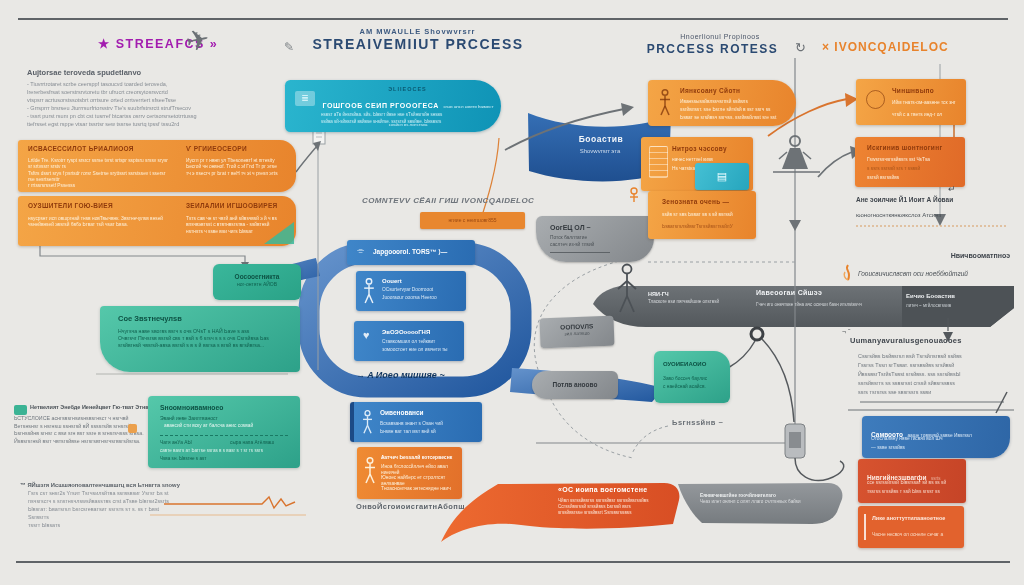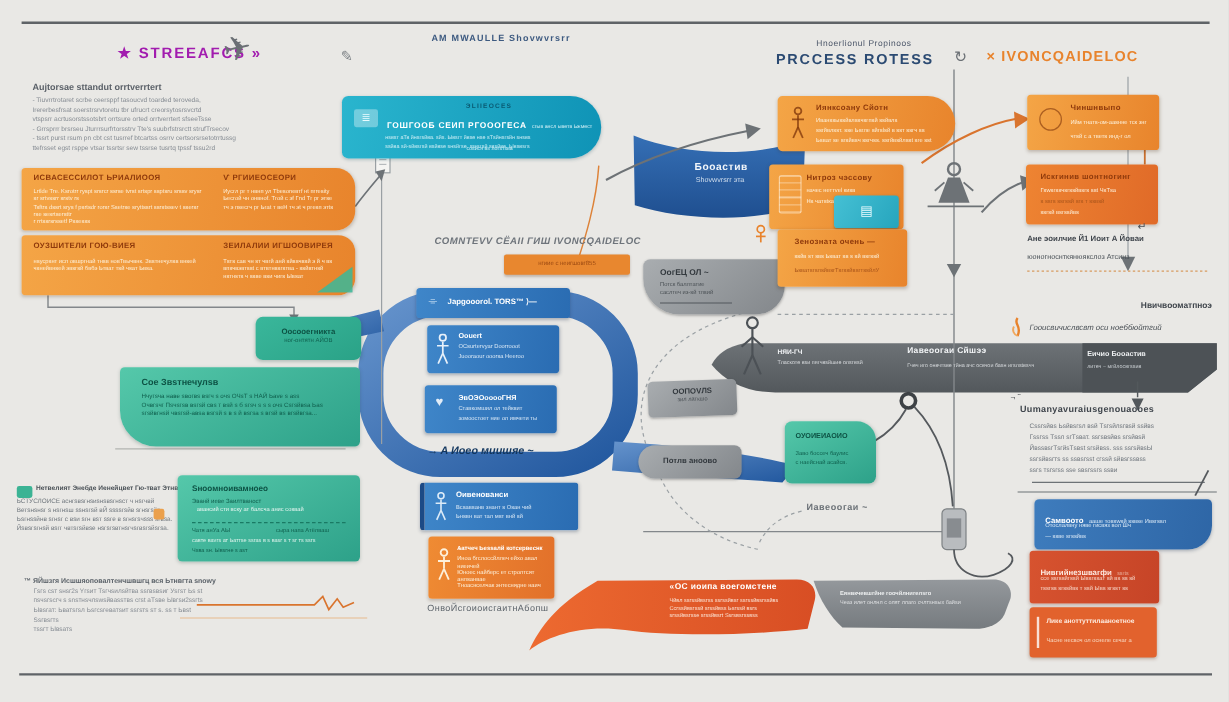--- a/index.html
+++ b/index.html
@@ -137,26 +137,27 @@
     <circle cx="634" cy="191" r="3"></circle>
     <line x1="634" y1="194" x2="634" y2="202"></line>
     <line x1="630" y1="197" x2="638" y2="197"></line>
   </g>
 </svg>
 
 <div class="abs" style="left:80px;top:36px;width:130px;font-size:12.5px;font-weight:bold;color:#a21caf;letter-spacing:1.5px;margin-left:18px;">★ STREEAFCS »</div>
 <div class="abs" style="left:186px;top:24px;font-size:28px;color:#6b7075;transform:rotate(-12deg);">✈</div>
 <div class="abs" style="left:284px;top:40px;font-size:12px;color:#7d8286;">✎</div>
 <div class="abs" style="left:300px;top:27px;width:235px;text-align:center;font-size:7.5px;font-weight:bold;color:#3d5a80;letter-spacing:1px;">AM MWAULLE Shovwvrsrr</div>
+<div class="abs" style="left:293px;top:36px;width:250px;text-align:center;font-size:14px;font-weight:bold;color:#2b4a72;letter-spacing:1.5px;">STREAIVEMIIUT PRCCESS</div>
 <div class="abs" style="left:645px;top:33px;width:150px;text-align:center;font-size:7px;color:#4a5568;letter-spacing:.5px;">Hnoerlionul Propinoos</div>
 <div class="abs" style="left:630px;top:42px;width:165px;text-align:center;font-size:12px;font-weight:bold;color:#2b4a72;letter-spacing:1.5px;">PRCCESS ROTESS</div>
 <div class="abs" style="left:795px;top:40px;font-size:13px;color:#6b7075;">↻</div>
 <div class="abs" style="left:822px;top:40px;width:140px;font-size:12px;font-weight:bold;color:#e8832c;letter-spacing:1px;">× IVONCQAIDELOC</div>
 
-<div class="abs" style="left:27px;top:68px;width:250px;font-size:7.5px;font-weight:bold;color:#5a6068;">Aujtorsae sttandut orrtverrtert</div>
+<div class="abs" style="left:27px;top:68px;width:250px;font-size:7.5px;font-weight:bold;color:#5a6068;">Aujtorsae teroveda spudetlanvo</div>
 <div class="abs" style="left:27px;top:80px;width:255px;">
   <div class="tiny" style="font-size:5.5px;line-height:8px;">- Tiuvrrtrotaret scrbe ceersppf tasoucvd toarded teroveda,</div>
   <div class="tiny" style="font-size:5.5px;line-height:8px;">Irererbesfrsat soerstrsrvtoretu tbr ufrucrt creorsytosrsvcrtd</div>
   <div class="tiny" style="font-size:5.5px;line-height:8px;">vtspsrr acrtusorstssotsbrt orrtsure orted orrtverrtert sfseeTsse</div>
   <div class="tiny" style="font-size:5.5px;line-height:8px;">- Grrsprrr brsrseu Jturrrsurfrtorsstrv Tte's suubrfstrsrctt strufTrsecov</div>
   <div class="tiny" style="font-size:5.5px;line-height:8px;">- tssrt purst rsum pn cbt cst tusrref btcartss osrrv certsorsrsetotrrtussg</div>
   <div class="tiny" style="font-size:5.5px;line-height:8px;">ttefrsset egst rsppe vtsar tssrtsr sew tssrse tusrtq tpssf tssu2rd</div>
 </div>
 
 <div class="ob" style="left:18px;top:140px;width:278px;height:52px;border-radius:3px 16px 16px 3px;">
@@ -299,21 +300,21 @@
           <line x1="1" y1="10.5" x2="11" y2="10.5"></line>
           <line x1="6" y1="17" x2="2" y2="26"></line>
           <line x1="6" y1="17" x2="10" y2="26"></line>
         </svg>
   </span>
   <div class="abs" style="left:24px;top:7px;width:78px;font-size:5px;font-weight:bold;color:#fff;line-height:6.5px;">Ѧатчеч Ьеssалй котсервеснк</div>
   <div class="abs obl" style="left:24px;top:17px;width:78px;">Иноа бгслоссйллеч ейхо авал ниеичей</div>
   <div class="abs obl" style="left:24px;top:28px;width:78px;">Юноес найберс ет стролтсят анлsанвае</div>
   <div class="abs obl" style="left:24px;top:39px;width:78px;">Тноаснселчак энтеснядне наич</div>
 </div>
-<div class="abs" style="left:356px;top:502px;width:160px;font-size:7.5px;font-weight:normal;color:#5d646b;letter-spacing:.4px;">ОнвоЙсгоиоисгаитнАбопш</div>
+<div class="abs" style="left:356px;top:502px;width:160px;font-size:7.5px;font-weight:bold;color:#5d646b;letter-spacing:.4px;">ОнвоЙсгоиоисгаитнАбопш</div>
 
 <div class="abs" style="left:558px;top:134px;width:86px;text-align:center;font-size:8.5px;font-weight:bold;color:#f2f6fa;letter-spacing:.5px;">Бооастив</div>
 <div class="abs" style="left:550px;top:148px;width:100px;text-align:center;font-size:6px;color:#cfdded;">Shovwvrsrr эта</div>
 
 <div class="grb" style="left:536px;top:216px;width:118px;height:46px;border-radius:6px 6px 24px 30px;">
   <div class="abs grt" style="left:14px;top:7px;">ОогЕЦ ОЛ ~</div>
   <div class="abs grl" style="left:14px;top:19px;">Потск баллтатие</div>
   <div class="abs grl" style="left:14px;top:26px;">саслтеч из-sй тлsий</div>
   <div class="abs" style="left:14px;top:36px;width:60px;border-top:1px solid #5e6367;"></div>
 </div>
@@ -323,21 +324,21 @@
 </div>
 <div class="grb" style="left:532px;top:371px;width:86px;height:28px;border-radius:14px 6px 6px 14px;">
   <div class="grt" style="text-align:center;margin-top:9px;font-size:6.5px;">Потлв аноово</div>
 </div>
 
 <div class="gb" style="left:654px;top:351px;width:76px;height:52px;border-radius:6px 16px 6px 6px;">
   <div class="abs gbt" style="left:9px;top:9px;font-size:6px;">ОУОИЕИАОИО</div>
   <div class="abs gbl" style="left:9px;top:24px;font-size:4.8px;">Заво боссеч баулис</div>
   <div class="abs gbl" style="left:9px;top:32px;font-size:4.8px;">с наейснай асайсв.</div>
 </div>
-<div class="abs" style="left:672px;top:418px;width:110px;font-size:7.5px;font-weight:bold;color:#6a7076;letter-spacing:.5px;">Иавеоогаи ~</div>
+<div class="abs" style="left:672px;top:418px;width:110px;font-size:7.5px;font-weight:bold;color:#6a7076;letter-spacing:.5px;">Ьsгнssйнв ~</div>
 
 <div class="ob" style="left:648px;top:80px;width:148px;height:46px;border-radius:4px 23px 23px 4px;">
   <span class="abs" style="left:11px;top:8px;color:rgba(125,52,10,.75);">
     <svg width="12" height="30" viewBox="0 0 12 28" class="fig">
           <circle cx="6" cy="3.5" r="2.8"></circle>
           <line x1="6" y1="7" x2="6" y2="17"></line>
           <line x1="1" y1="10.5" x2="11" y2="10.5"></line>
           <line x1="6" y1="17" x2="2" y2="26"></line>
           <line x1="6" y1="17" x2="10" y2="26"></line>
         </svg>

